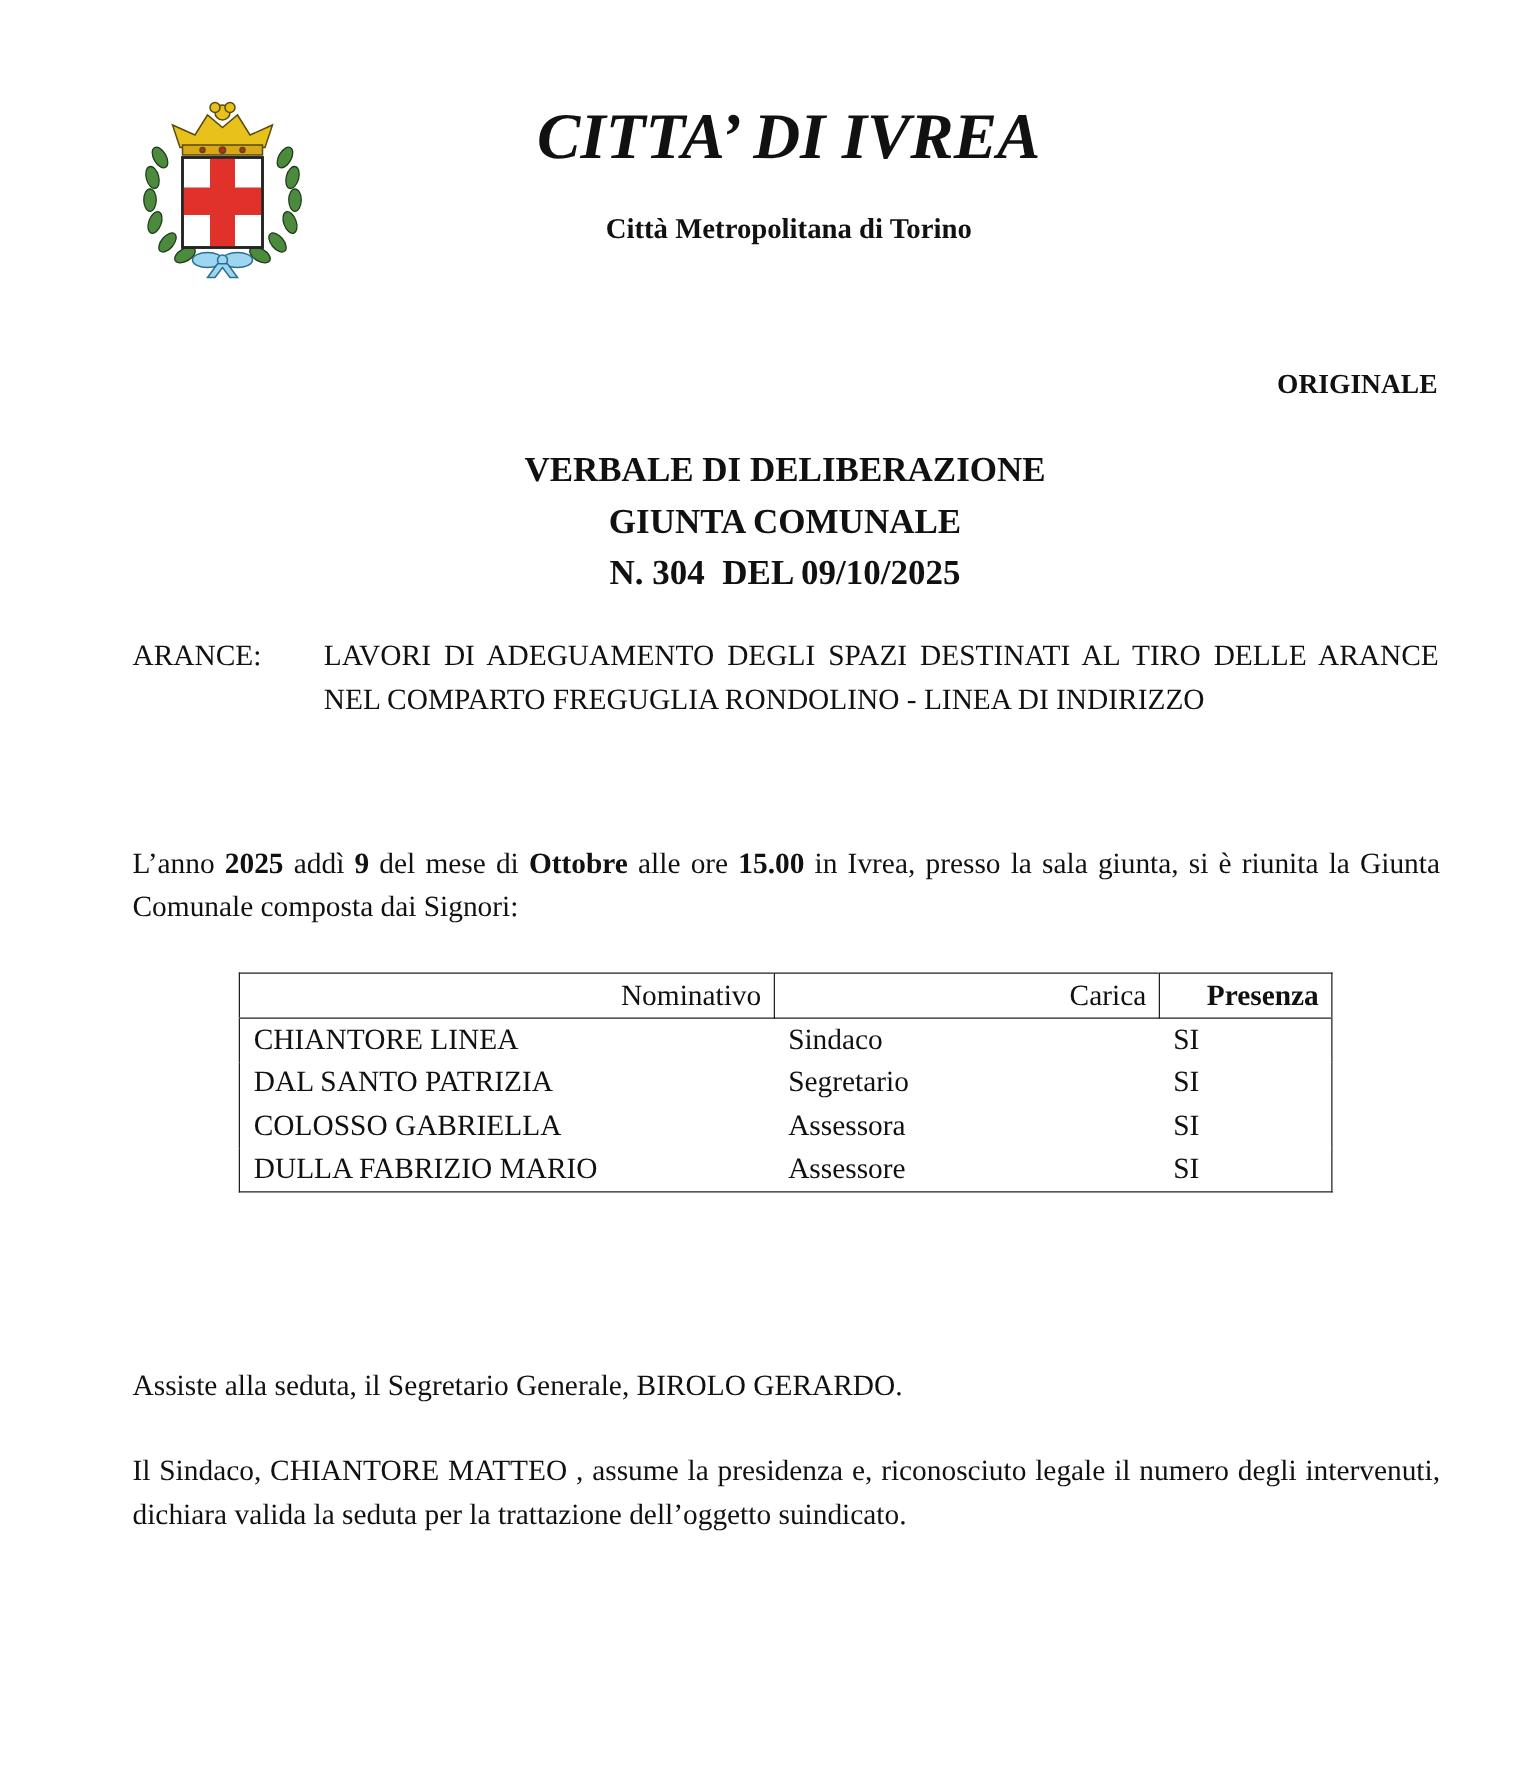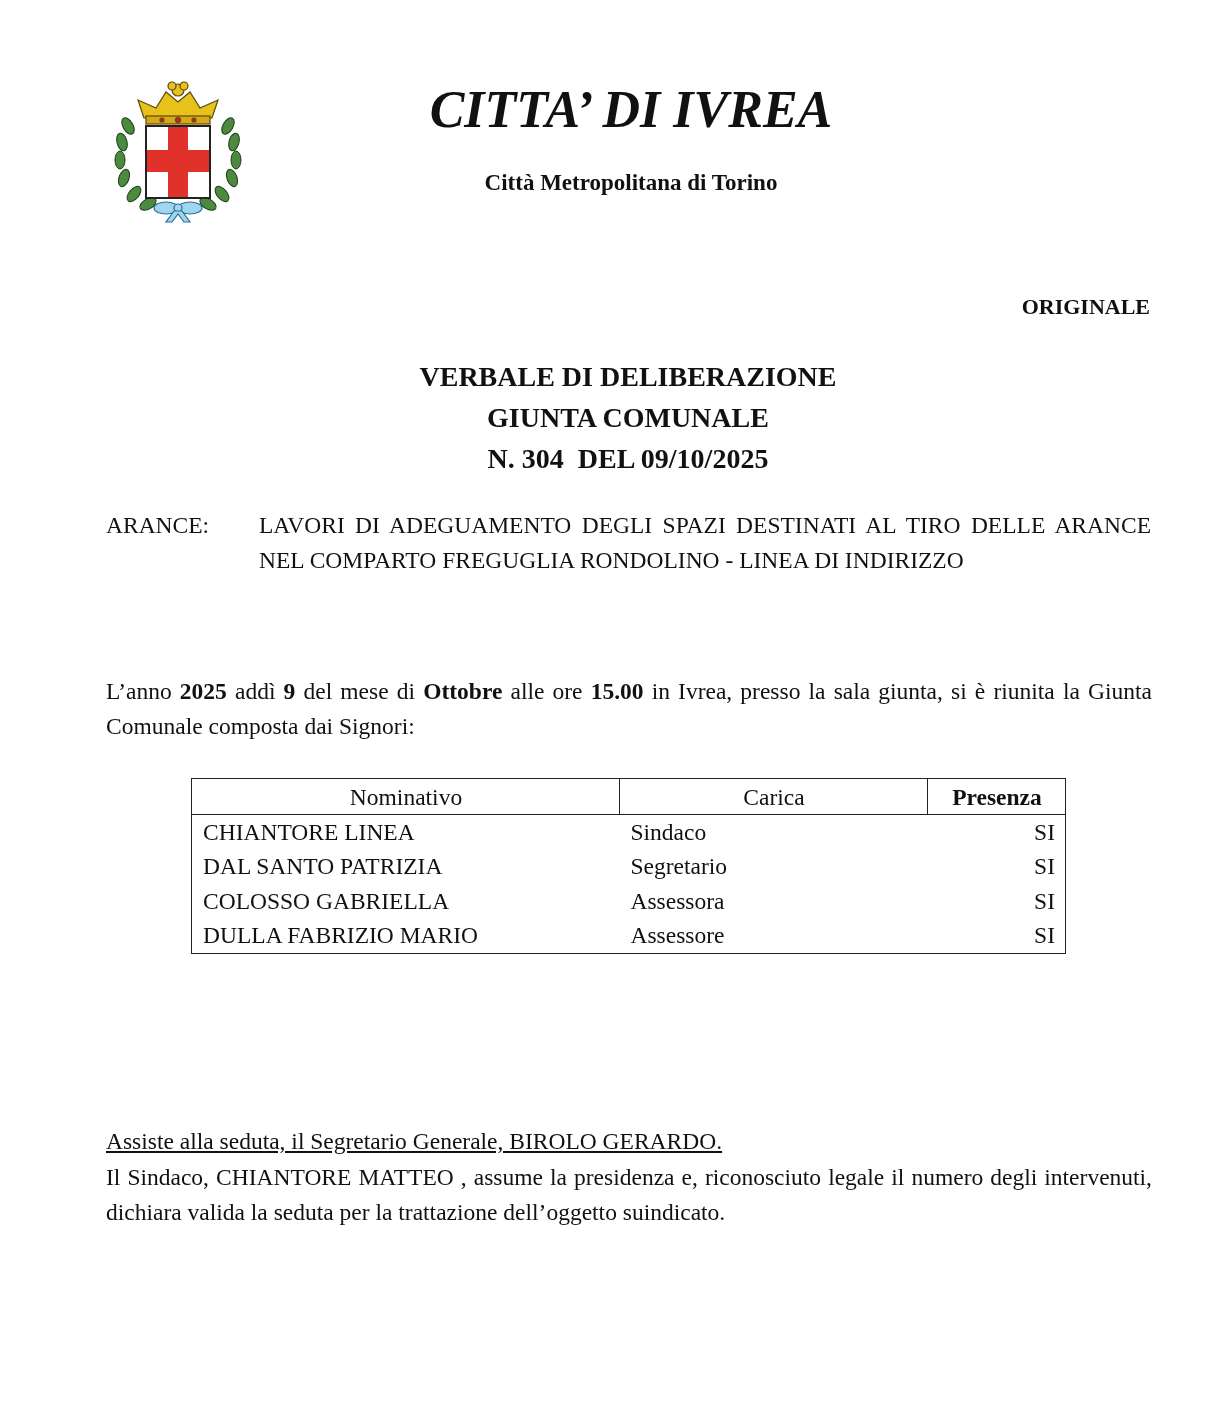--- a/index.html
+++ b/index.html
@@ -30,34 +30,34 @@
     .oggetto .label { position: absolute; left: 0; top: 0; }
     .oggetto .text {
       position: absolute; left: 153px; top: 0; width: 892px; text-align: justify;
       text-align-last: left;
     }
     .para {
       position: absolute; left: 106px; width: 1046px; font-size: 23.5px; line-height: 34.5px;
       text-align: justify;
     }
     .p1 { top: 674px; }
-    .p2 { top: 1124px; text-decoration: underline; }
+    .p2 { top: 1092px; }
     .p3 { top: 1160px; }
     table.members {
       position: absolute; left: 191px; top: 778px; width: 875px;
       border-collapse: collapse; font-size: 23.5px;
       border: 1.5px solid #222;
     }
     table.members th {
-      font-weight: normal; text-align: center; padding: 2px 10px 0 11px; height: 33px;
+      font-weight: normal; text-align: right; padding: 2px 10px 0 11px; height: 33px;
       border-bottom: 1.5px solid #222; border-right: 1px solid #222;
     }
     table.members th:last-child { border-right: none; font-weight: bold; }
     table.members td { padding: 0 10px 0 11px; height: 34.5px; }
-    table.members td.pres { text-align: right; }
+    table.members td.pres { text-align: left; }
     .col1 { width: 406px; }
     .col2 { width: 286px; }
   </style>
 </head>
 <body>
 
 <div class="logo">
   <svg width="140" height="146" viewBox="0 0 140 146">
 
     <g fill="#4c8a3e" stroke="#1d3b1a" stroke-width="1">

